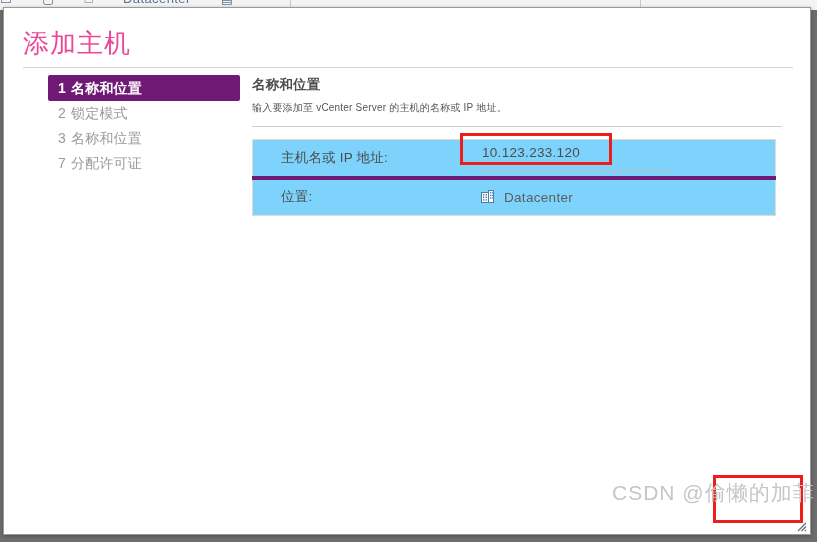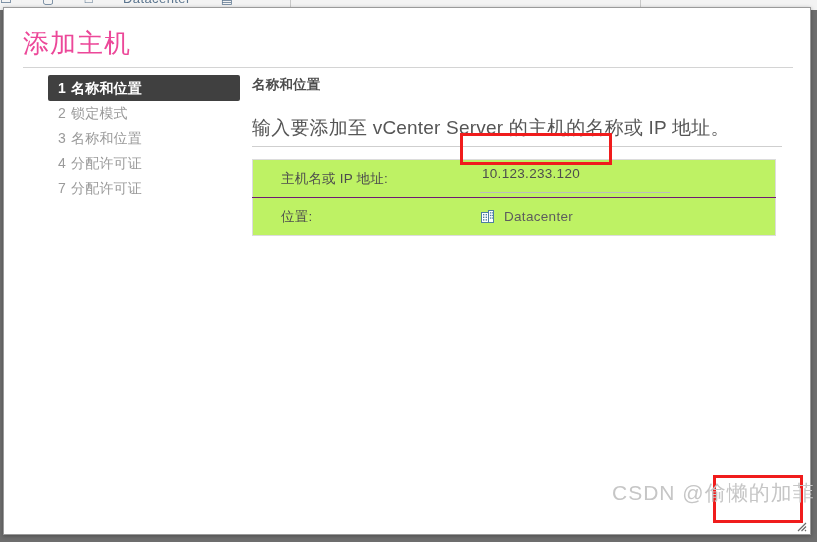--- a/index.html
+++ b/index.html
@@ -85,21 +85,21 @@
     height: 25px;
     line-height: 25px;
     padding-left: 10px;
     font-size: 14px;
     color: #9a9a9a;
     box-sizing: border-box;
     letter-spacing: .2px;
   }
   .step .num { margin-right: 5px; }
   .step.active {
-    background: #404040;
+    background: #701a75;
     color: #ffffff;
     font-weight: bold;
     border-radius: 2px;
     height: 26px;
     line-height: 26px;
   }
 
   
   #content {
     position: absolute;
@@ -108,43 +108,43 @@
     width: 530px;
   }
   #content-heading {
     font-size: 13.5px;
     font-weight: bold;
     color: #4d4d4d;
     line-height: 18px;
     letter-spacing: .2px;
   }
   #content-desc {
-    margin-top: 24px;
-    font-size: 19px;
+    margin-top: 4px;
+    font-size: 10px;
     color: #565656;
     line-height: 19px;
     letter-spacing: .2px;
   }
   #content-rule {
     margin-top: 9px;
     width: 530px;
     height: 1px;
     background: #cfcfcf;
   }
 
   
   #form-table {
     margin-top: 12px;
     width: 524px;
     border: 1px solid #dcdcdc;
     border-collapse: collapse;
-    background: #bef264;
+    background: #7dd3fc;
   }
   #form-table tr { height: 38px; }
-  #form-table tr + tr td { border-top: 1px solid #701a75; }
+  #form-table tr + tr td { border-top: 4px solid #701a75; }
   #form-table td.label-cell {
     width: 196px;
     padding-left: 28px;
     font-size: 13.5px;
     color: #4d4d4d;
     letter-spacing: .2px;
     white-space: nowrap;
   }
   #form-table td.value-cell {
     padding-left: 2px;
@@ -278,23 +278,20 @@
 
   <div id="step-list">
     <div class="step active">
       <span class="num">1</span><span>名称和位置</span>
     </div>
     <div class="step">
       <span class="num">2</span><span>锁定模式</span>
     </div>
     <div class="step">
       <span class="num">3</span><span>名称和位置</span>
-    </div>
-    <div class="step">
-      <span class="num">4</span><span>分配许可证</span>
     </div>
     <div class="step">
       <span class="num">7</span><span>分配许可证</span>
     </div>
   </div>
 
   <div id="content">
     <div id="content-heading">名称和位置</div>
     <div id="content-desc">输入要添加至 vCenter Server 的主机的名称或 IP 地址。</div>
     <div id="content-rule"></div>

